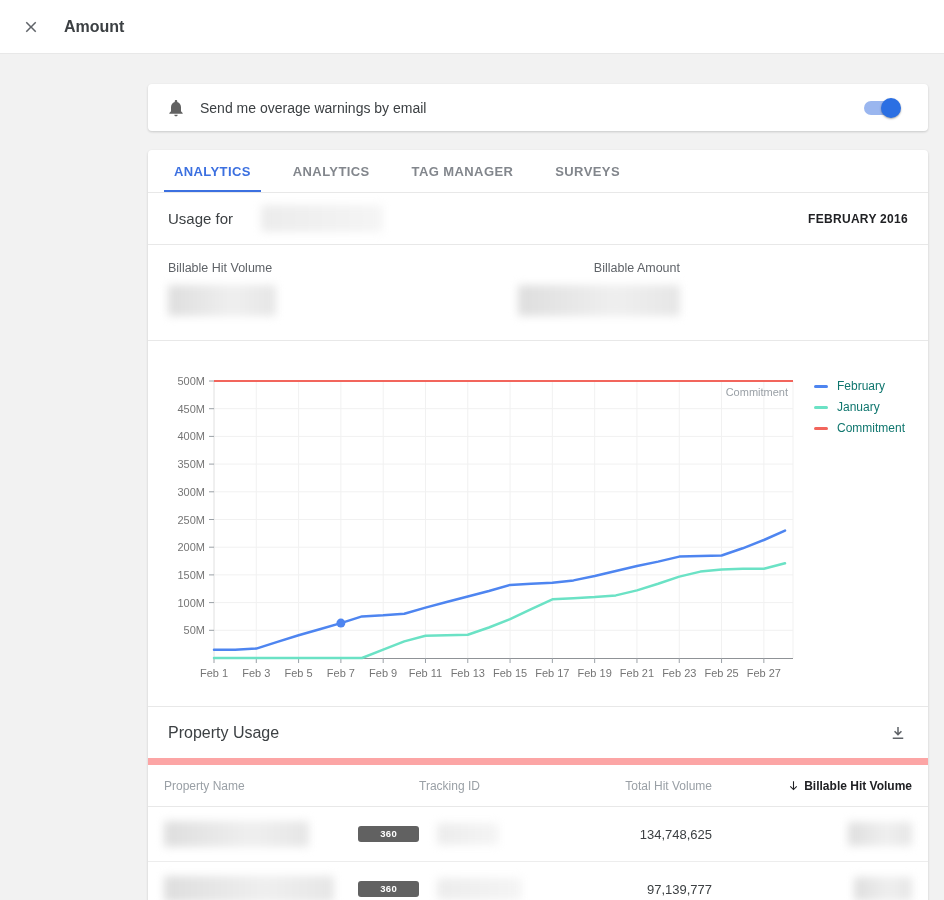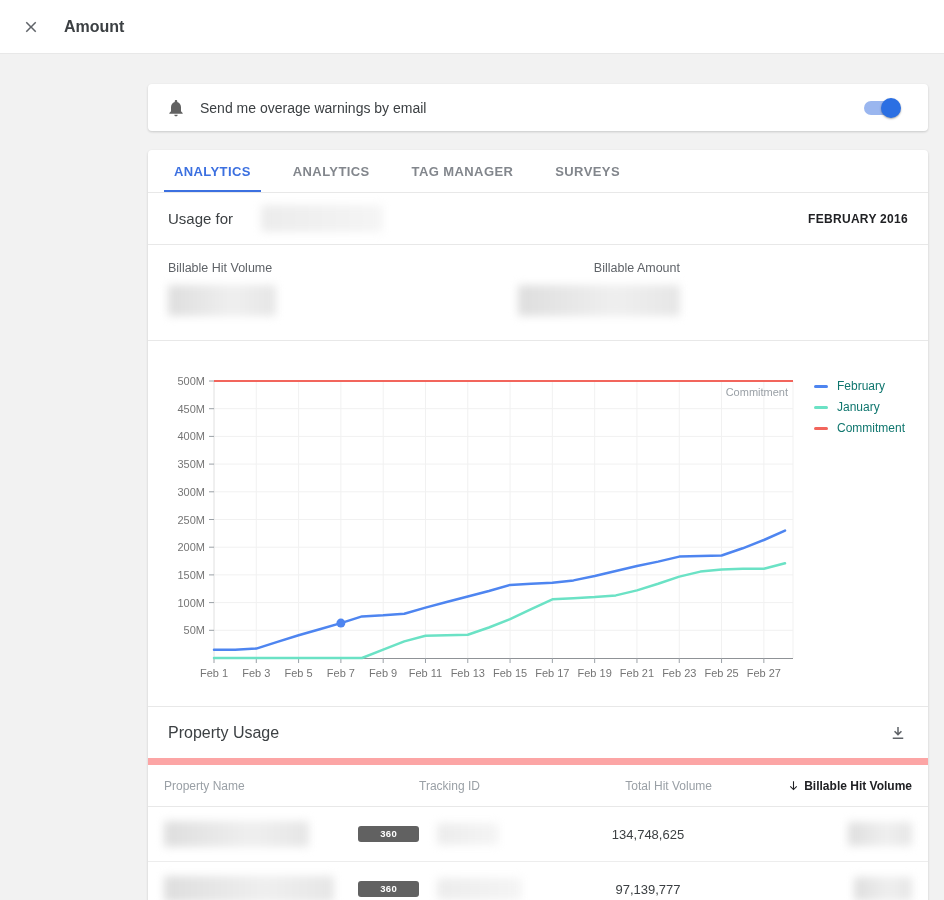--- a/index.html
+++ b/index.html
@@ -74,21 +74,21 @@
   .trow { display:grid; grid-template-columns:255px 165px 128px 200px; padding:0 16px; align-items:center; }
   .thead { height:42px; font-size:12px; color:#9aa0a6; border-bottom:1px solid #e8e8e8; }
   .th-num { text-align:right; }
   .th-sorted { display:flex; align-items:center; justify-content:flex-end; color:#202124; font-weight:700; font-size:12px; cursor:pointer; }
   .th-sorted svg { margin-right:4px; }
   .data-row { height:55px; border-bottom:1px solid #ededed; cursor:pointer; }
   .cell-name { display:flex; align-items:center; }
   .badge { margin-left:auto; background:#616161; color:#fff; font-size:9.5px; font-weight:700;
            padding:3px 22px; border-radius:3px; letter-spacing:.3px; line-height:1; }
   .cell-tracking { padding-left:18px; display:flex; }
-  .cell-num { text-align:center; font-size:13px; color:#3c4043; }
+  .cell-num { text-align:right; font-size:13px; color:#3c4043; }
   .cell-billable { display:flex; justify-content:flex-end; }
   .name-chip { height:26px; }
   .tracking-chip { height:22px; }
   .billable-chip { height:24px; }
 </style>
 </head>
 <body>
 
 <div class="topbar">
   <div class="close-btn">

